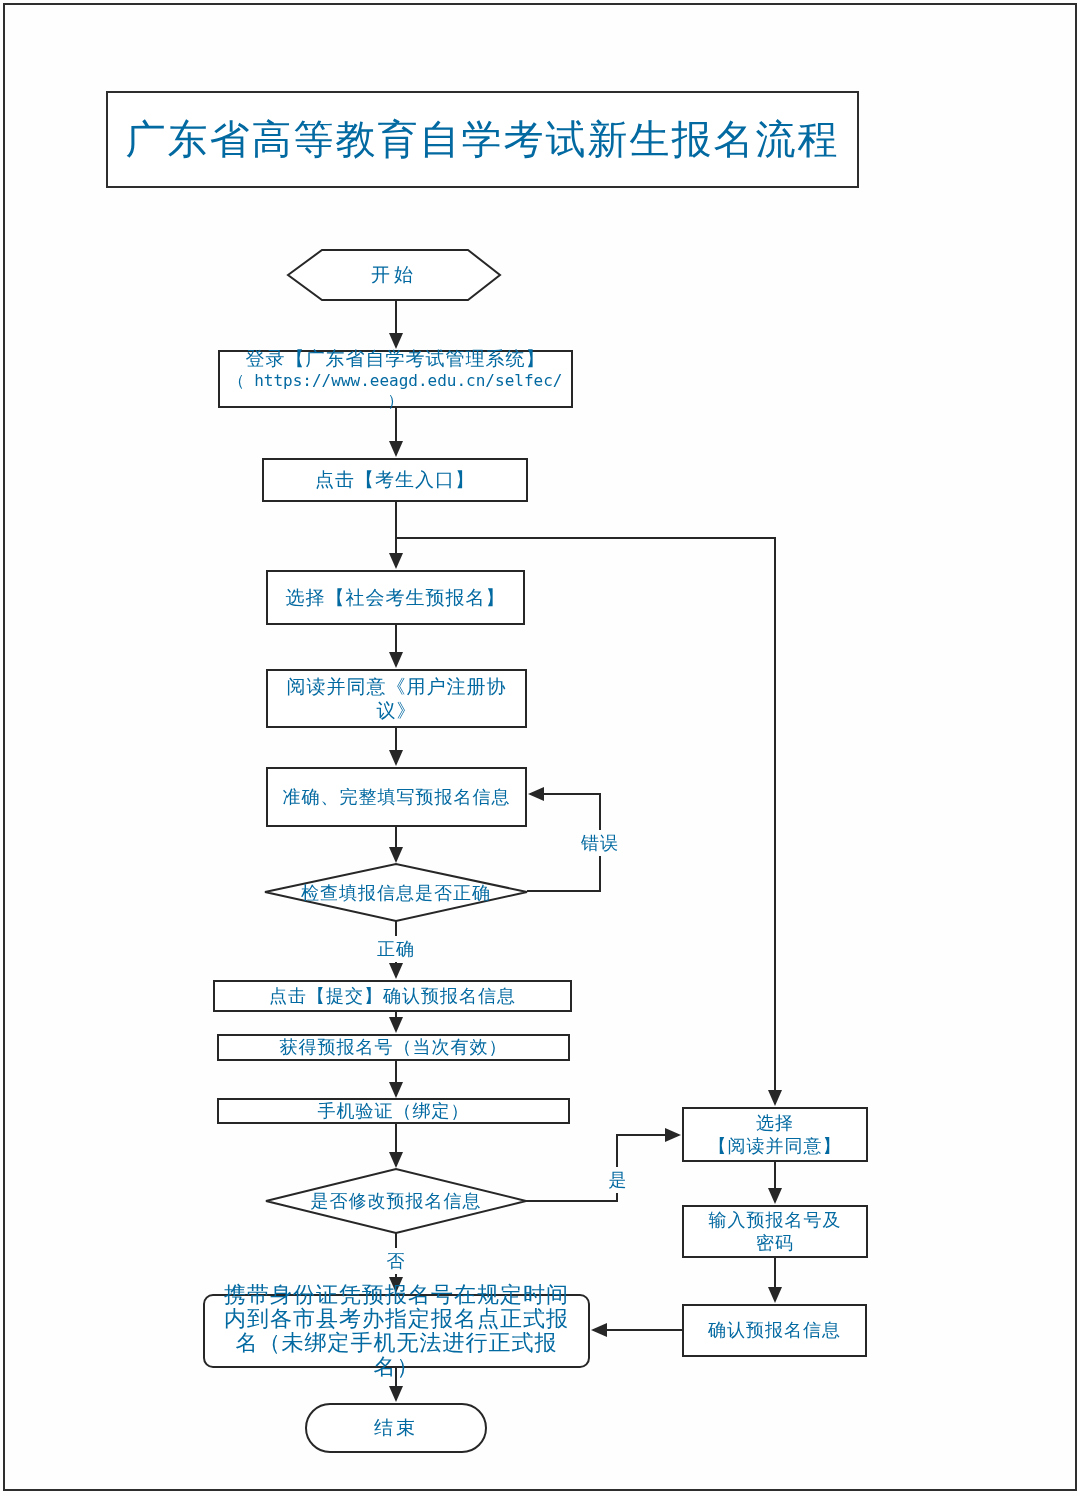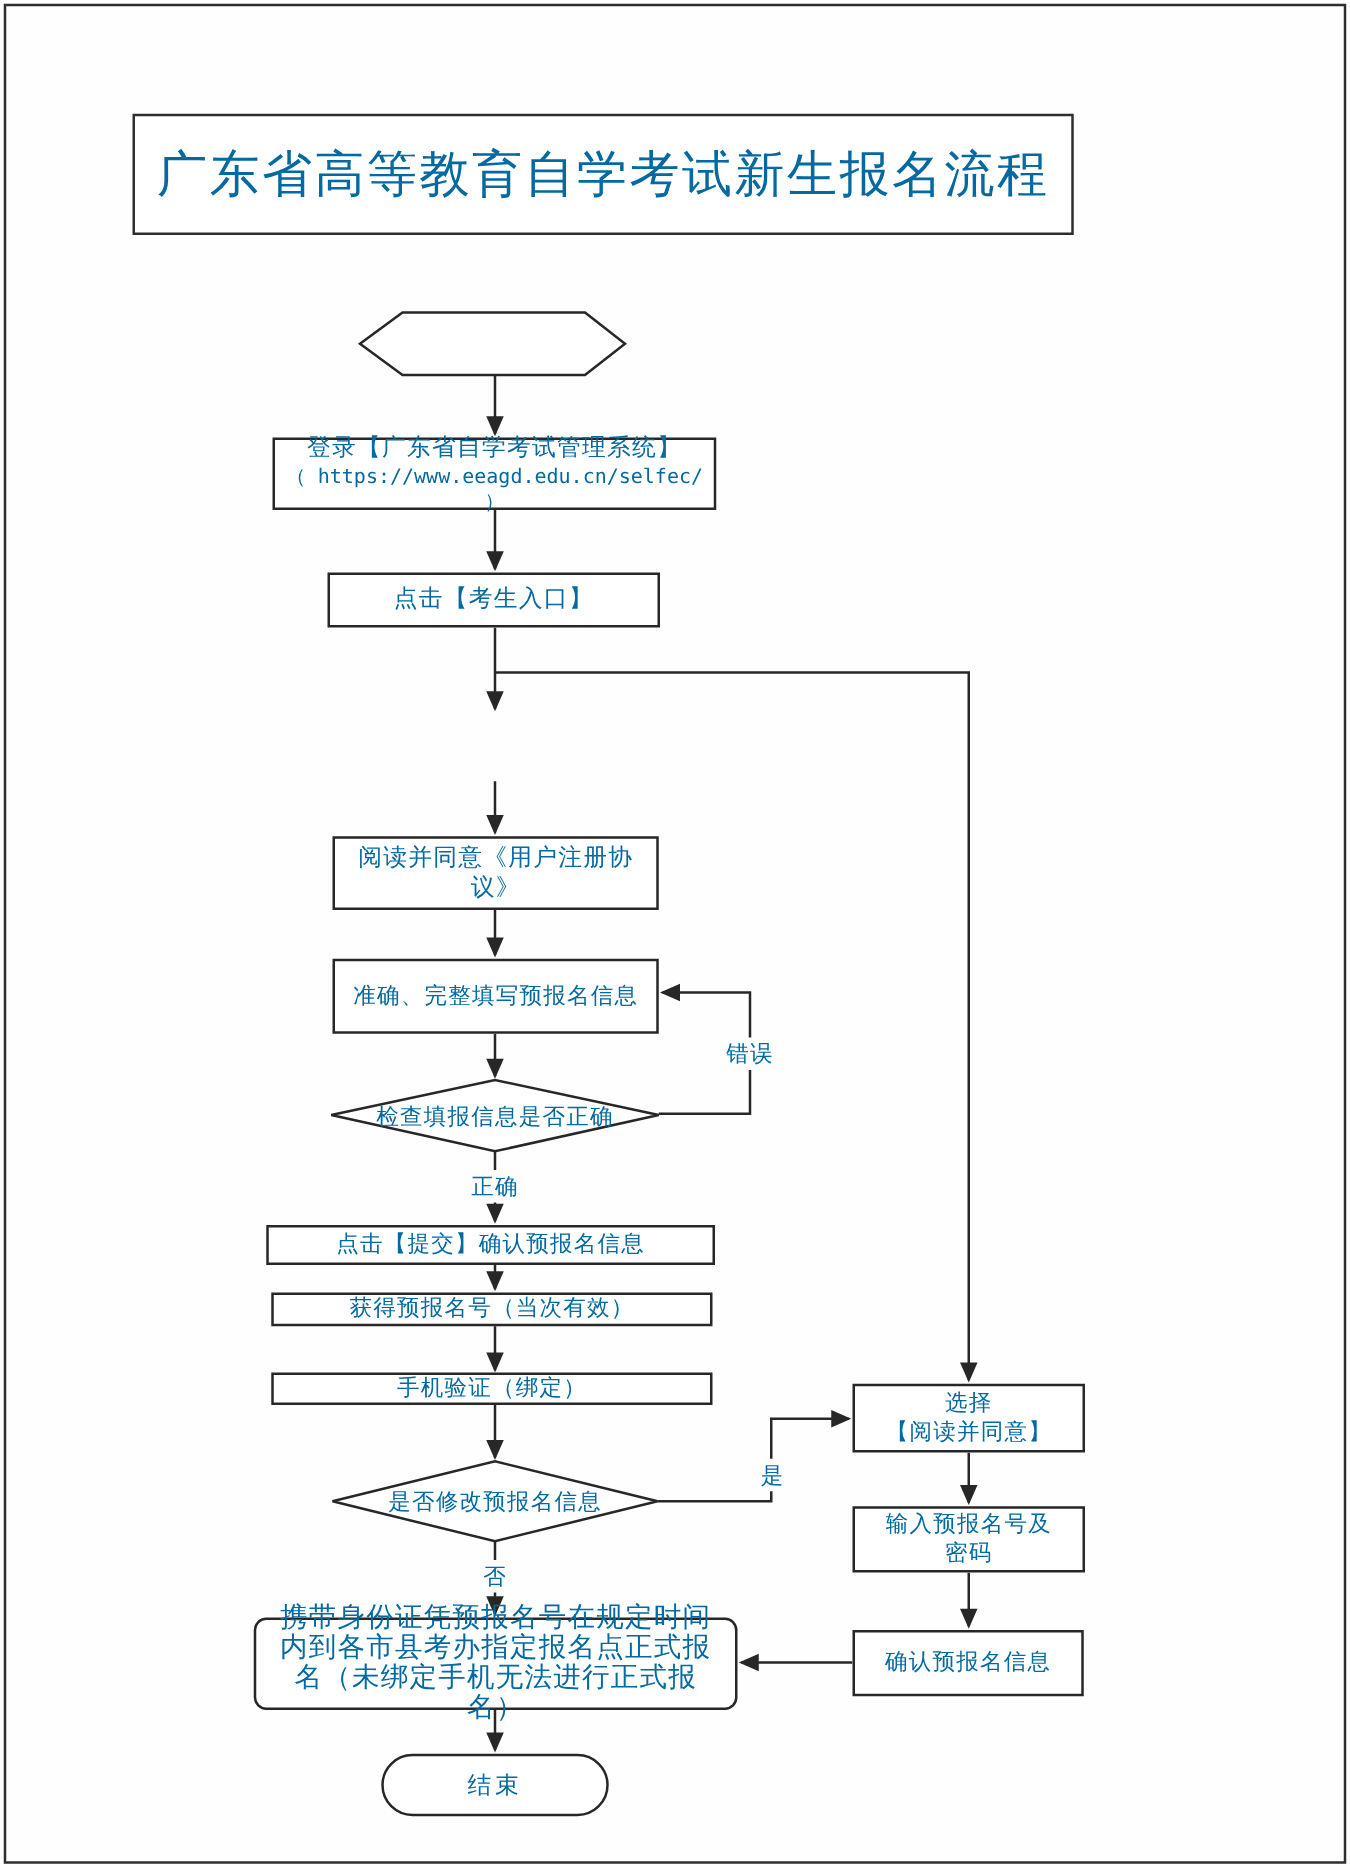--- a/index.html
+++ b/index.html
@@ -112,28 +112,30 @@
       <polygon points="607,1323 607,1337 591,1330"></polygon>
     </g>
 
     <g fill="#272727" stroke="none">
       <polygon points="665,1128 665,1142 681,1135"></polygon>
     </g>
   </svg>
 
   <div class="abs title-box">广东省高等教育自学考试新生报名流程</div>
 
+  <div class="abs shape-label" style="left:288px;top:250px;width:212px;height:50px;letter-spacing:4px;">开始</div>
 
   <div class="abs box" style="left:218px;top:350px;width:355px;height:58px;">
     <div>登录【广东省自学考试管理系统】</div>
     <div class="url-line">（ https://www.eeagd.edu.cn/selfec/ ）</div>
   </div>
 
   <div class="abs box" style="left:262px;top:458px;width:266px;height:44px;">点击【考生入口】</div>
 
+  <div class="abs box" style="left:266px;top:570px;width:259px;height:55px;">选择【社会考生预报名】</div>
 
   <div class="abs box" style="left:266px;top:669px;width:261px;height:59px;">阅读并同意《用户注册协议》</div>
 
   <div class="abs box" style="left:266px;top:767px;width:261px;height:60px;font-size:18px;">准确、完整填写预报名信息</div>
 
   <div class="abs shape-label" style="left:270px;top:866px;width:252px;height:53px;font-size:18px;">检查填报信息是否正确</div>
 
   <div class="abs box" style="left:213px;top:980px;width:359px;height:32px;font-size:18px;">点击【提交】确认预报名信息</div>
 
   <div class="abs box" style="left:217px;top:1034px;width:353px;height:27px;font-size:18px;">获得预报名号（当次有效）</div>

